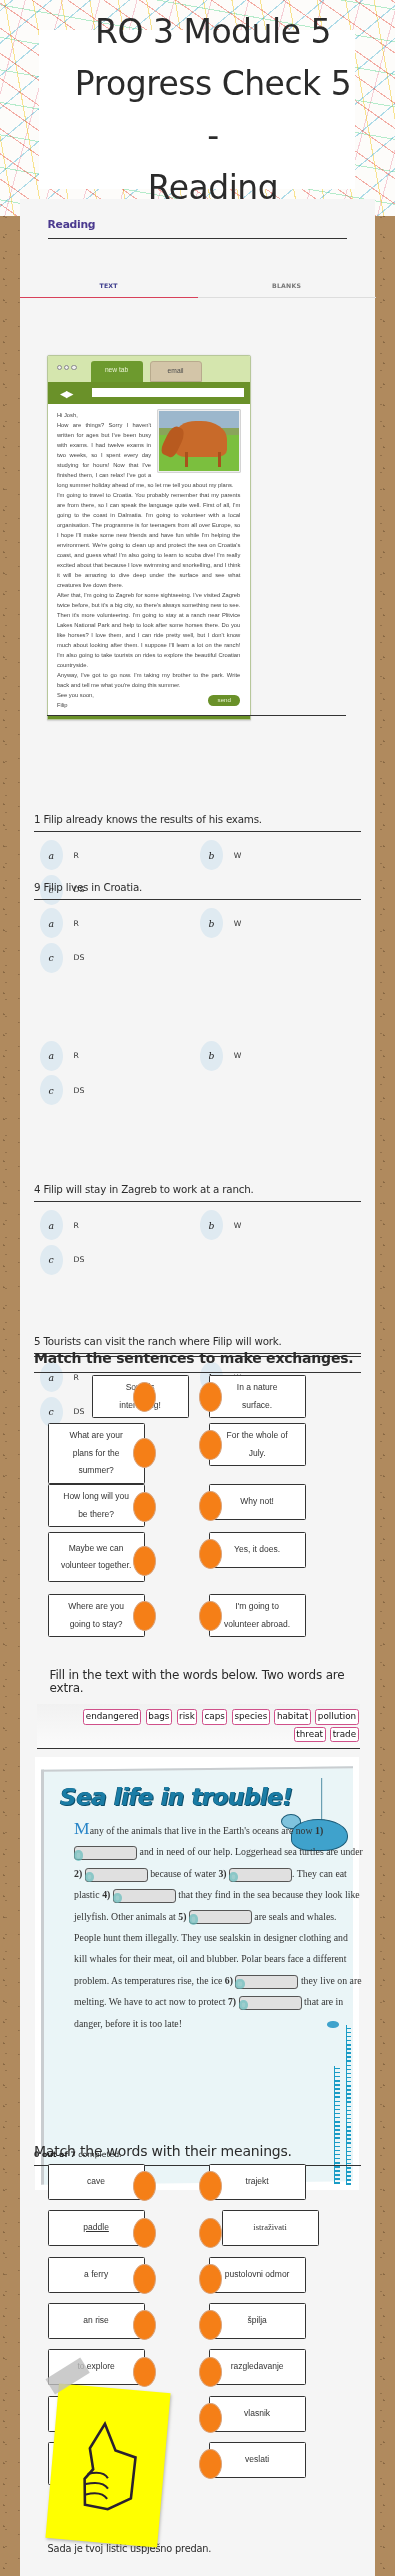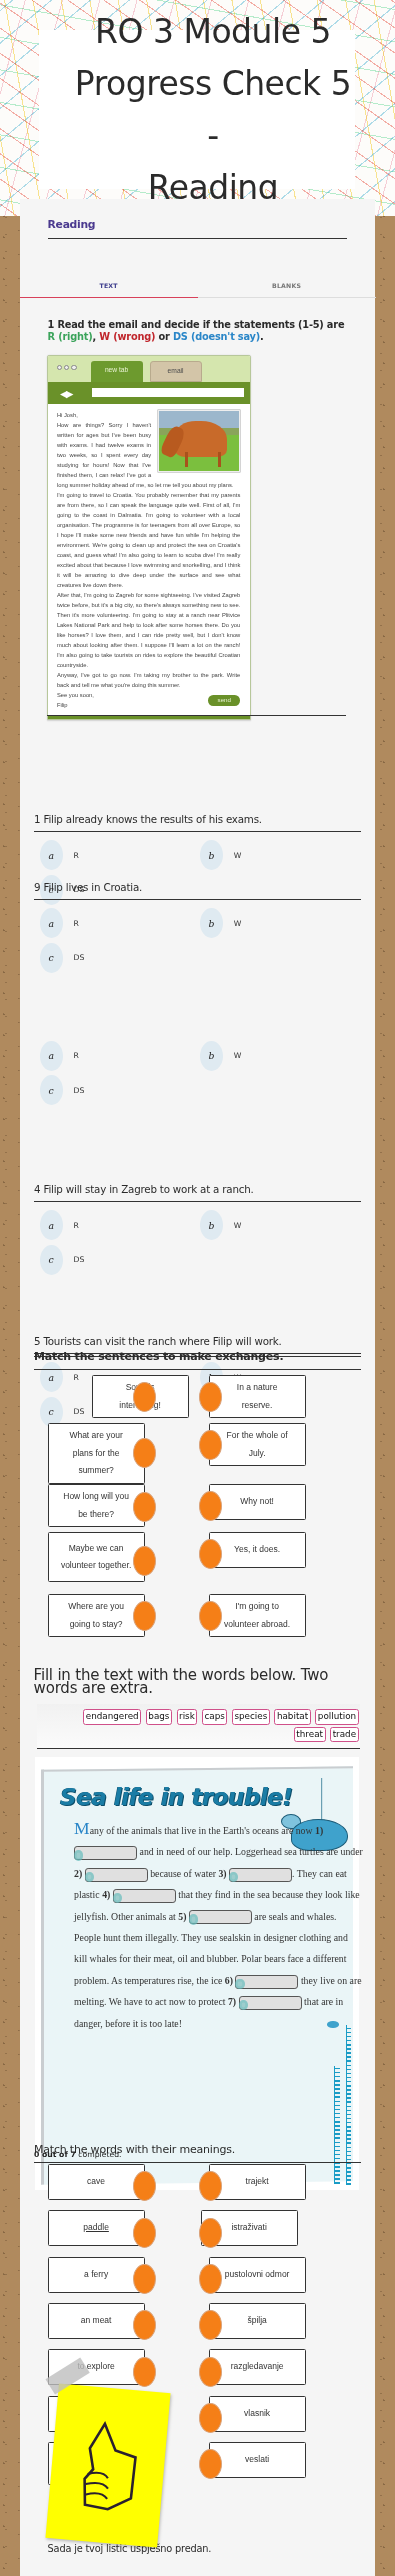--- a/index.html
+++ b/index.html
@@ -85,21 +85,21 @@
 
   
   .question { position: absolute; left: 14.4px; width: 327px; }
   .question .qtitle { font-size: 10.3px; color: #2b2b2b; line-height: 13.4px; letter-spacing: -0.2px; padding-bottom: 4.1px; border-bottom: 0.5px solid #333; }
   .opts { position: relative; height: 62px; }
   .opt { position: absolute; display: flex; align-items: center; cursor: pointer; }
   .opt .bub { width: 23px; height: 30px; border-radius: 50%; background: #dfeaf1; display: flex; align-items: center; justify-content: center; font-family: "DejaVu Serif", serif; font-size: 9.3px; color: #222; font-style: italic; }
   .opt .txt { margin-left: 10.8px; font-size: 7.7px; color: #333; }
 
   
-  .match-title { position: absolute; left: 14.4px; width: 327px; font-size: 11px; color: #2b2b2b; border-bottom: 0.5px solid #333; padding-bottom: 6.2px; letter-spacing: -0.2px; }
+  .match-title { position: absolute; left: 14.4px; width: 327px; font-size: 14px; color: #2b2b2b; border-bottom: 0.5px solid #333; padding-bottom: 6.2px; letter-spacing: -0.2px; }
   .match-title.bold { font-weight: bold; }
   .mcard { position: absolute; width: 97px; background: #fff; border: 0.5px solid #333; border-radius: 1.5px; display: flex; align-items: center; justify-content: center; text-align: center; font-family: "Liberation Sans", sans-serif; font-size: 8.5px; line-height: 17.5px; color: #333; padding: 3.1px 11.3px; cursor: grab; }
   .dot { position: absolute; width: 23px; height: 30px; border-radius: 50%; background: #f57f17; border: 1px solid #d9a27a; cursor: pointer; }
 
   
   .wordbank { position: absolute; left: 17px; width: 323px; background: linear-gradient(#f1f1f1,#fbfbfb); padding: 4.1px 0 5.2px; text-align: right; border-bottom: 0.5px solid #333; }
   .chip { display: inline-block; margin: 1px 1px; padding: 0 1.5px; border: 1px solid #d0508a; border-radius: 2.6px; background: #fff; font-family: "DejaVu Sans", sans-serif; font-size: 8.8px; line-height: 13.4px; color: #111; cursor: grab; }
   .sea { position: absolute; left: 15.5px; width: 324px; background: #fff; }
   .sea .paper { position: absolute; left: 6.2px; top: 11.3px; width: 312px; background: #eaf5f7; border-left: 3.1px solid #c9cdd0; border-top: 2.1px solid #c9cdd0; transform: skewY(-0.6deg); }
   .sea h2 { position: absolute; left: 25px; top: 27px; font-family: "DejaVu Sans", sans-serif; font-weight: 900; font-size: 23px; color: #1a7ca5; text-shadow: 1px 1px 0 #0d4e6a, -0.5px -0.5px 0 #0d4e6a; letter-spacing: -0.5px; font-style: italic; }
@@ -140,23 +140,20 @@
   <div class="section-head" style="top:18.5px;">
     <div class="lbl">Reading</div>
     <div class="rule" style="margin-top:7.2px;"></div>
   </div>
 
   <div class="tabs" style="top:74px;">
     <div class="tab active">TEXT</div>
     <div class="tab inactive">BLANKS</div>
   </div>
 
-  <div style="position:absolute; left:28px; top:120px; width:304px;" class="q-head">
-    <span>1 Read the email and decide if the statements (1-5) are </span><span class="green">R (right)</span><span>, </span><span class="red">W (wrong)</span><span> or </span><span class="blue">DS (doesn't say)</span><span>.</span>
-  </div>
 
   <div class="email" style="top:156px;">
     <div class="topbar">
       <div class="dots">
           <span></span>
           <span></span>
           <span></span>
         </div>
       <div class="etab t1">new tab</div>
       <div class="etab t2">email</div>
@@ -274,21 +271,21 @@
         </div>
     </div>
   </div>
 
   <div class="match-title bold" style="top:1150px; top:1151px;"></div>
 
   <div class="match-title bold" style="top:1152px; top:1153px; top:1151px; display:block; top:1151px; top:1152px; top:1152px; top:1151px; top:1151px; top:1151px; top:1151px; top:1151px;">Match the sentences to make exchanges.</div>
 
   <div class="mcard" style="left:28px; top:1176px; min-height:37px;margin-left:44px;">Sounds interesting!</div>
   <div class="dot" style="left:113px; top:1183px;"></div>
-  <div class="mcard" style="left:189px; top:1176px; min-height:37px;">In a nature reserve.</div>
+  <div class="mcard" style="left:189px; top:1176px; min-height:37px;">In a nature surface.</div>
   <div class="dot" style="left:179px; top:1183px;"></div>
 
   <div class="mcard" style="left:28px; top:1224px; min-height:51px;">What are your plans for the summer?</div>
   <div class="dot" style="left:113px; top:1239px;"></div>
   <div class="mcard" style="left:189px; top:1224px; min-height:38px;">For the whole of July.</div>
   <div class="dot" style="left:179px; top:1231px;"></div>
 
   <div class="mcard" style="left:28px; top:1285px; min-height:37px;">How long will you be there?</div>
   <div class="dot" style="left:113px; top:1293px;"></div>
   <div class="mcard" style="left:189px; top:1285px; min-height:36px;">Why not!</div>
@@ -297,21 +294,21 @@
   <div class="mcard" style="left:28px; top:1333px; min-height:50px;">Maybe we can volunteer together.</div>
   <div class="dot" style="left:113px; top:1347px;"></div>
   <div class="mcard" style="left:189px; top:1333px; min-height:36px;">Yes, it does.</div>
   <div class="dot" style="left:179px; top:1340px;"></div>
 
   <div class="mcard" style="left:28px; top:1395px; min-height:38px;">Where are you going to stay?</div>
   <div class="dot" style="left:113px; top:1402px;"></div>
   <div class="mcard" style="left:189px; top:1395px; min-height:38px;">I'm going to volunteer abroad.</div>
   <div class="dot" style="left:179px; top:1402px;"></div>
 
-  <div style="position:absolute; left:14px; top:1470px; width:309px; font-size:15px; line-height:13.4px; color:#2b2b2b; letter-spacing:-0.2px;">Fill in the text with the words below. Two words are extra.</div>
+  <div style="position:absolute; left:30px; top:1470px; width:309px; font-size:12px; line-height:13.4px; color:#2b2b2b; letter-spacing:-0.2px;">Fill in the text with the words below. Two words are extra.</div>
 
   <div class="wordbank" style="top:1505px;">
     <span class="chip">endangered</span>
     <span class="chip">bags</span>
     <span class="chip">risk</span>
     <span class="chip">caps</span>
     <span class="chip">species</span>
     <span class="chip">habitat</span>
     <span class="chip">pollution</span><br>
     <span class="chip">threat</span>
@@ -338,29 +335,29 @@
 
   <div class="match-title" style="top:1937px; top:1942px; top:1943px; top:1944px;">Match the words with their meanings.</div>
 
   <div class="mcard" style="left:28px; top:1965px; min-height:36px;">cave</div>
   <div class="dot" style="left:113px; top:1972px;"></div>
   <div class="mcard" style="left:189px; top:1965px; min-height:36px;">trajekt</div>
   <div class="dot" style="left:179px; top:1972px;"></div>
 
   <div class="mcard" style="left:28px; top:2011px; min-height:36px;text-decoration:underline;">paddle</div>
   <div class="dot" style="left:113px; top:2019px;"></div>
-  <div class="mcard" style="left:181px; top:2011px; min-height:36px;">istraživati</div>
+  <div class="mcard" style="left:202px; top:2011px; min-height:36px;font-family:Liberation Serif, serif;">istraživati</div>
   <div class="dot" style="left:179px; top:2019px;"></div>
 
   <div class="mcard" style="left:28px; top:2058px; min-height:36px;">a ferry</div>
   <div class="dot" style="left:113px; top:2065px;"></div>
   <div class="mcard" style="left:189px; top:2058px; min-height:36px;">pustolovni odmor</div>
   <div class="dot" style="left:179px; top:2065px;"></div>
 
-  <div class="mcard" style="left:28px; top:2104px; min-height:36px;">an meat</div>
+  <div class="mcard" style="left:28px; top:2104px; min-height:36px;">an rise</div>
   <div class="dot" style="left:113px; top:2111px;"></div>
   <div class="mcard" style="left:189px; top:2104px; min-height:36px;">špilja</div>
   <div class="dot" style="left:179px; top:2111px;"></div>
 
   <div class="mcard" style="left:28px; top:2150px; min-height:36px;">to explore</div>
   <div class="dot" style="left:113px; top:2158px;"></div>
   <div class="mcard" style="left:189px; top:2150px; min-height:36px;">razgledavanje</div>
   <div class="dot" style="left:179px; top:2158px;"></div>
 
   <div class="mcard" style="left:28px; top:2197px; min-height:36px;">sightseeing</div>

